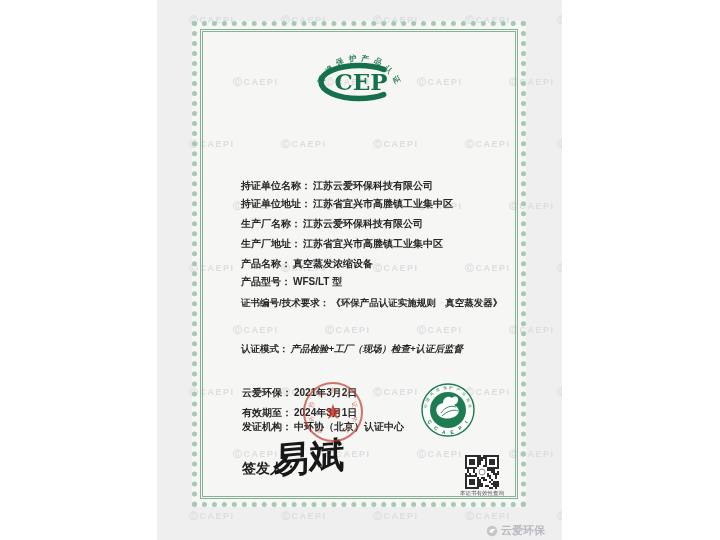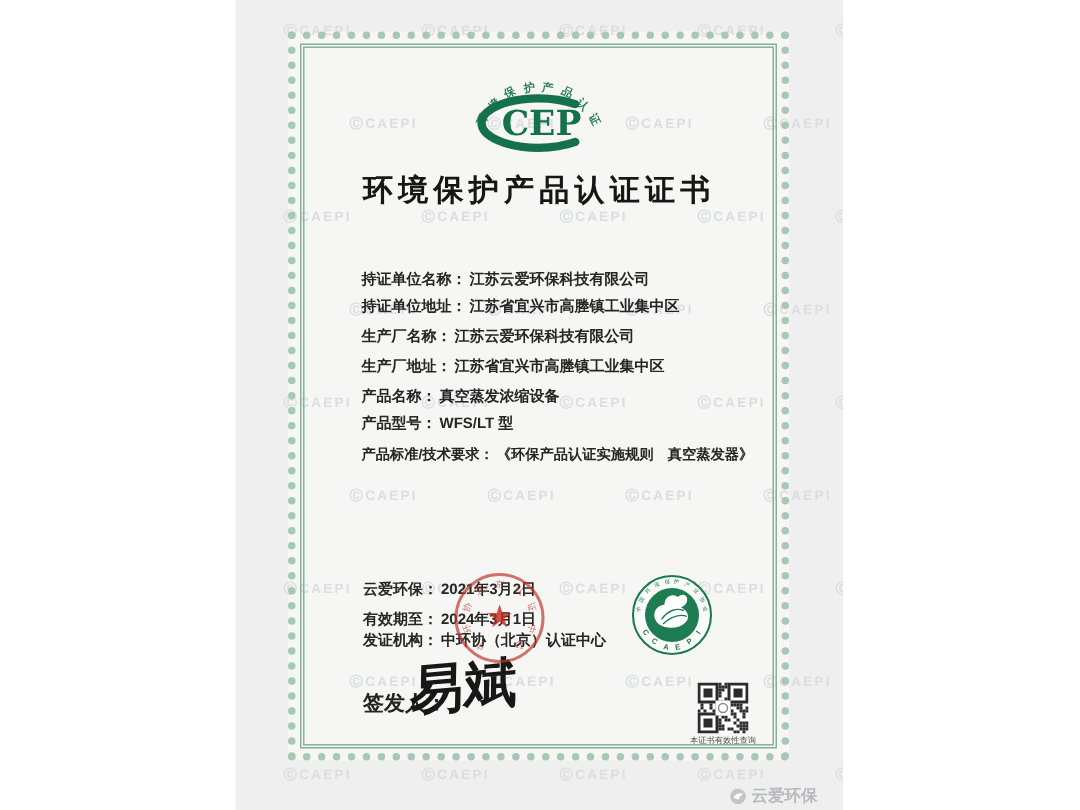--- a/index.html
+++ b/index.html
@@ -99,33 +99,35 @@
           <span style="position: absolute; left: 220.614px; top: 62.4687px; font-size: 7.5px; color: rgb(46, 127, 88); font-weight: 700; transform: translate(-50%, -50%) rotate(27deg); white-space: nowrap;">品</span>
           <span style="position: absolute; left: 230.991px; top: 70.0086px; font-size: 7.5px; color: rgb(46, 127, 88); font-weight: 700; transform: translate(-50%, -50%) rotate(45deg); white-space: nowrap;">认</span>
           <span style="position: absolute; left: 238.531px; top: 80.3864px; font-size: 7.5px; color: rgb(46, 127, 88); font-weight: 700; transform: translate(-50%, -50%) rotate(63deg); white-space: nowrap;">证</span>
         </div>
 
       <svg class="ccep" width="84" height="42" viewBox="0 0 84 42">
         <ellipse cx="42" cy="20" rx="38" ry="16.5" fill="none" stroke="#15714b" stroke-width="5.5" pathLength="100" stroke-dasharray="78 22" stroke-dashoffset="-11" stroke-linecap="round"></ellipse>
         <text x="44" y="28" text-anchor="middle" font-size="23" font-weight="bold" font-family="DejaVu Serif, Liberation Serif, serif" fill="#15714b">CEP</text>
       </svg>
 
-      <div class="title">环境保护产品认证证书</div>
 
       <div id="fieldRows">
           <div class="row" style="top: 179px; left: 84px;"><span class="lbl">持证单位名称：</span><span class="val">江苏云爱环保科技有限公司</span></div>
           <div class="row" style="top: 197px; left: 84px;"><span class="lbl">持证单位地址：</span><span class="val">江苏省宜兴市高塍镇工业集中区</span></div>
           <div class="row" style="top: 217px; left: 84px;"><span class="lbl">生产厂名称：</span><span class="val">江苏云爱环保科技有限公司</span></div>
           <div class="row" style="top: 237px; left: 84px;"><span class="lbl">生产厂地址：</span><span class="val">江苏省宜兴市高塍镇工业集中区</span></div>
           <div class="row" style="top: 257px; left: 84px;"><span class="lbl">产品名称：</span><span class="val">真空蒸发浓缩设备</span></div>
           <div class="row" style="top: 275px; left: 84px;"><span class="lbl">产品型号：</span><span class="val">WFS/LT 型</span></div>
-          <div class="row small" style="top: 297px; left: 84px;"><span class="lbl">产品标准/技术要求：</span><span class="val">《环保产品认证实施规则　真空蒸发器》</span></div>
+          <div class="row small" style="top: 297px; left: 84px;"><span class="lbl">证书编号/技术要求：</span><span class="val">《环保产品认证实施规则　真空蒸发器》</span></div>
         </div>
 
 
+      <div class="row small" style="top:343px">
+        <span class="lbl">认证模式：</span><span class="val mode-val">产品检验+工厂（现场）检查+认证后监督</span>
+      </div>
 
       <div id="issueRows">
           <div class="row" style="top: 386px; left: 85px;"><span class="lbl">云爱环保：</span><span class="val">2021年3月2日</span></div>
           <div class="row" style="top: 406px; left: 85px;"><span class="lbl">有效期至：</span><span class="val">2024年3月1日</span></div>
           <div class="row" style="top: 420px; left: 85px;"><span class="lbl">发证机构：</span><span class="val">中环协（北京）认证中心</span></div>
         </div>
 
       <div class="stamp">
         <div class="stamp-ring"></div>
         <div class="stamp-star">★</div>

